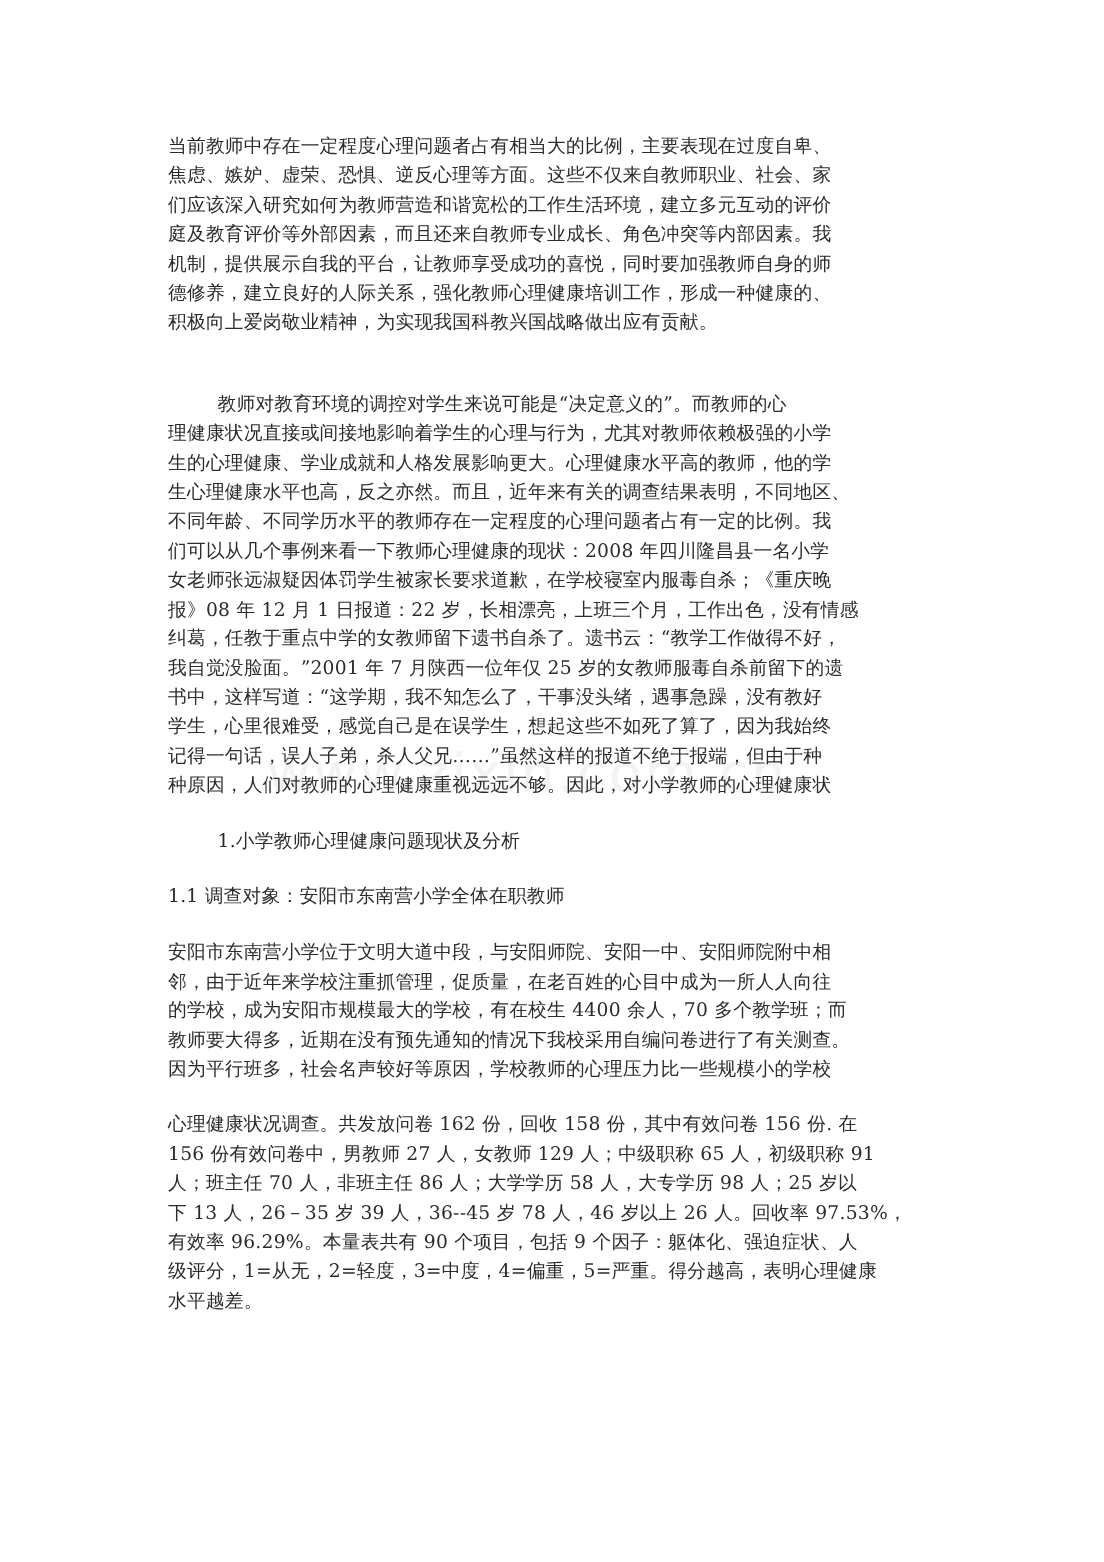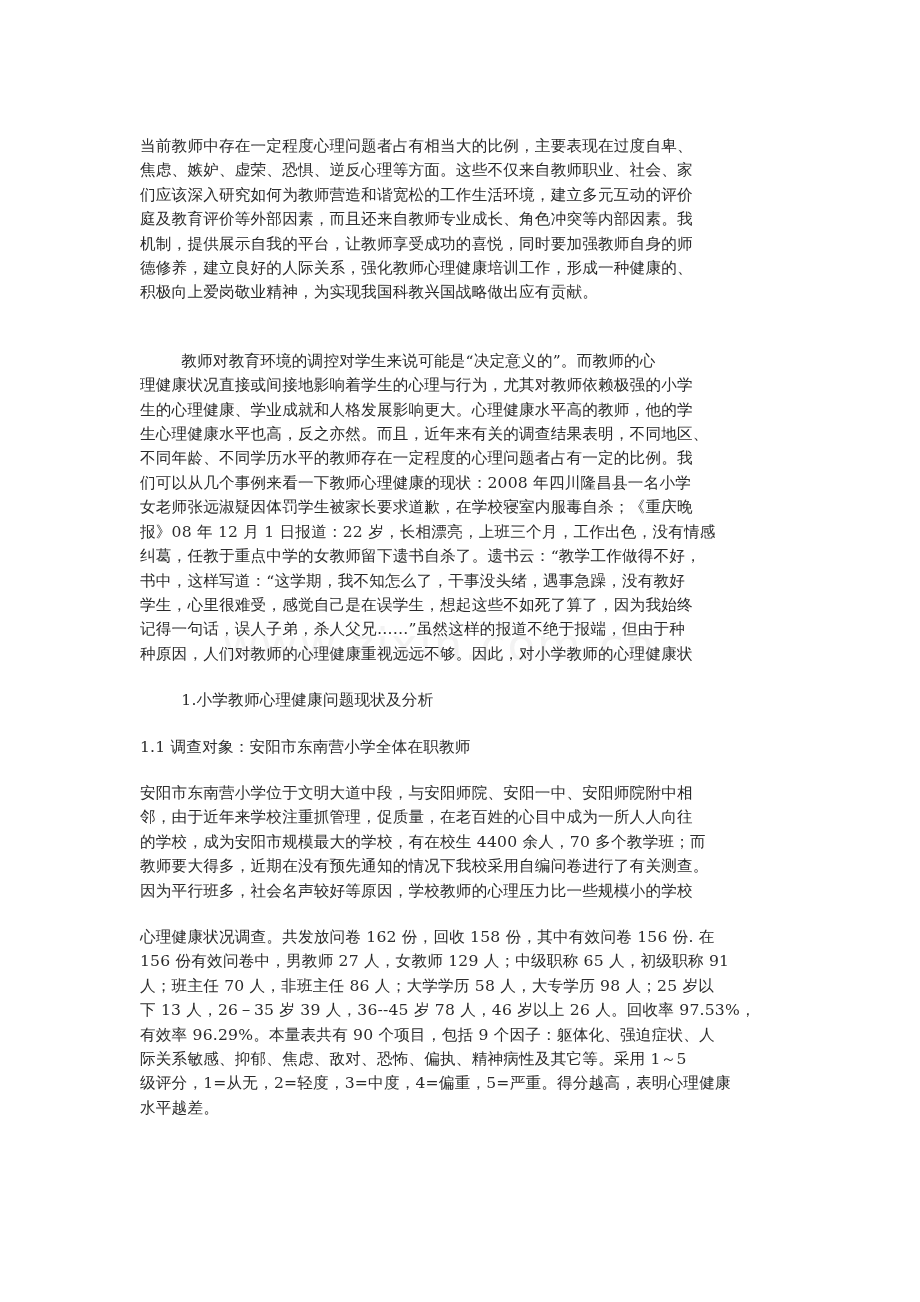--- a/index.html
+++ b/index.html
@@ -13,21 +13,20 @@
     position: relative;
     overflow: hidden;
     font-family: "DejaVu Serif", "Liberation Serif", serif;
     color: #2b2b2b;
   }
   .page {
     position: absolute;
     left: 140px;
     top: 110px;
     width: 670px;
-    margin-top: 24px;
   }
   .para {
     margin: 0;
     font-size: 15.6px;
     line-height: 24.4px;
     letter-spacing: 0.2px;
   }
   .para .line {
     display: block;
     white-space: pre;
@@ -70,20 +69,21 @@
   <p class="para">
     <span class="line">        教师对教育环境的调控对学生来说可能是“决定意义的”。而教师的心</span>
     <span class="line">理健康状况直接或间接地影响着学生的心理与行为，尤其对教师依赖极强的小学</span>
     <span class="line">生的心理健康、学业成就和人格发展影响更大。心理健康水平高的教师，他的学</span>
     <span class="line">生心理健康水平也高，反之亦然。而且，近年来有关的调查结果表明，不同地区、</span>
     <span class="line">不同年龄、不同学历水平的教师存在一定程度的心理问题者占有一定的比例。我</span>
     <span class="line">们可以从几个事例来看一下教师心理健康的现状：2008 年四川隆昌县一名小学</span>
     <span class="line">女老师张远淑疑因体罚学生被家长要求道歉，在学校寝室内服毒自杀；《重庆晚</span>
     <span class="line">报》08 年 12 月 1 日报道：22 岁，长相漂亮，上班三个月，工作出色，没有情感</span>
     <span class="line">纠葛，任教于重点中学的女教师留下遗书自杀了。遗书云：“教学工作做得不好，</span>
+    <span class="line">我自觉没脸面。”2001 年 7 月陕西一位年仅 25 岁的女教师服毒自杀前留下的遗</span>
     <span class="line">书中，这样写道：“这学期，我不知怎么了，干事没头绪，遇事急躁，没有教好</span>
     <span class="line">学生，心里很难受，感觉自己是在误学生，想起这些不如死了算了，因为我始终</span>
     <span class="line">记得一句话，误人子弟，杀人父兄……”虽然这样的报道不绝于报端，但由于种</span>
     <span class="line">种原因，人们对教师的心理健康重视远远不够。因此，对小学教师的心理健康状</span>
   </p>
 
   <div class="gap"></div>
 
   <p class="para">
     <span class="line">        1.小学教师心理健康问题现状及分析</span>
@@ -106,18 +106,17 @@
   </p>
 
   <div class="gap"></div>
 
   <p class="para">
     <span class="line">心理健康状况调查。共发放问卷 162 份，回收 158 份，其中有效问卷 156 份. 在</span>
     <span class="line">156 份有效问卷中，男教师 27 人，女教师 129 人；中级职称 65 人，初级职称 91</span>
     <span class="line">人；班主任 70 人，非班主任 86 人；大学学历 58 人，大专学历 98 人；25 岁以</span>
     <span class="line">下 13 人，26－35 岁 39 人，36--45 岁 78 人，46 岁以上 26 人。回收率 97.53%，</span>
     <span class="line">有效率 96.29%。本量表共有 90 个项目，包括 9 个因子：躯体化、强迫症状、人</span>
-    <span class="line">际关系敏感、抑郁、焦虑、敌对、恐怖、偏执、精神病性及其它等。采用 1～5</span>
     <span class="line">级评分，1=从无，2=轻度，3=中度，4=偏重，5=严重。得分越高，表明心理健康</span>
     <span class="line">水平越差。</span>
   </p>
 
 </div>
 
 </body></html>

